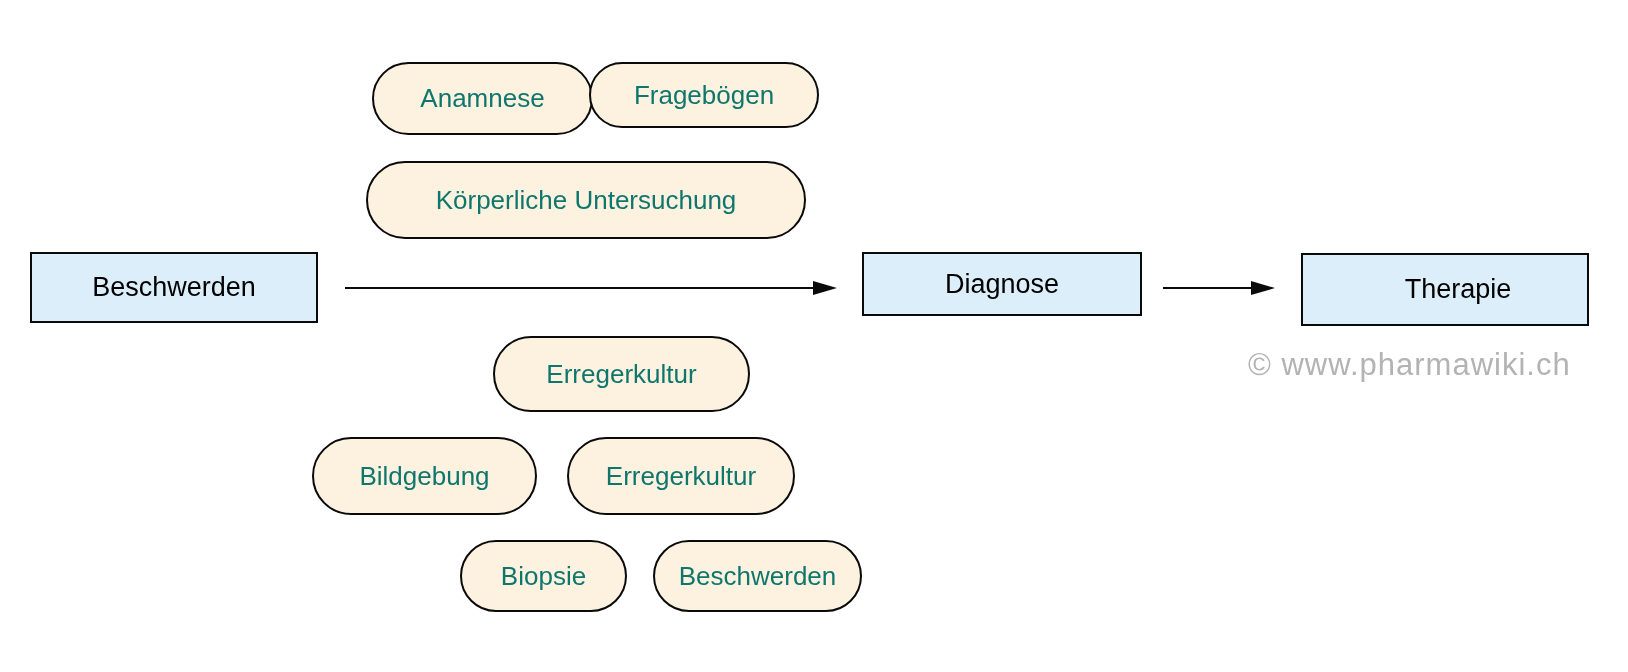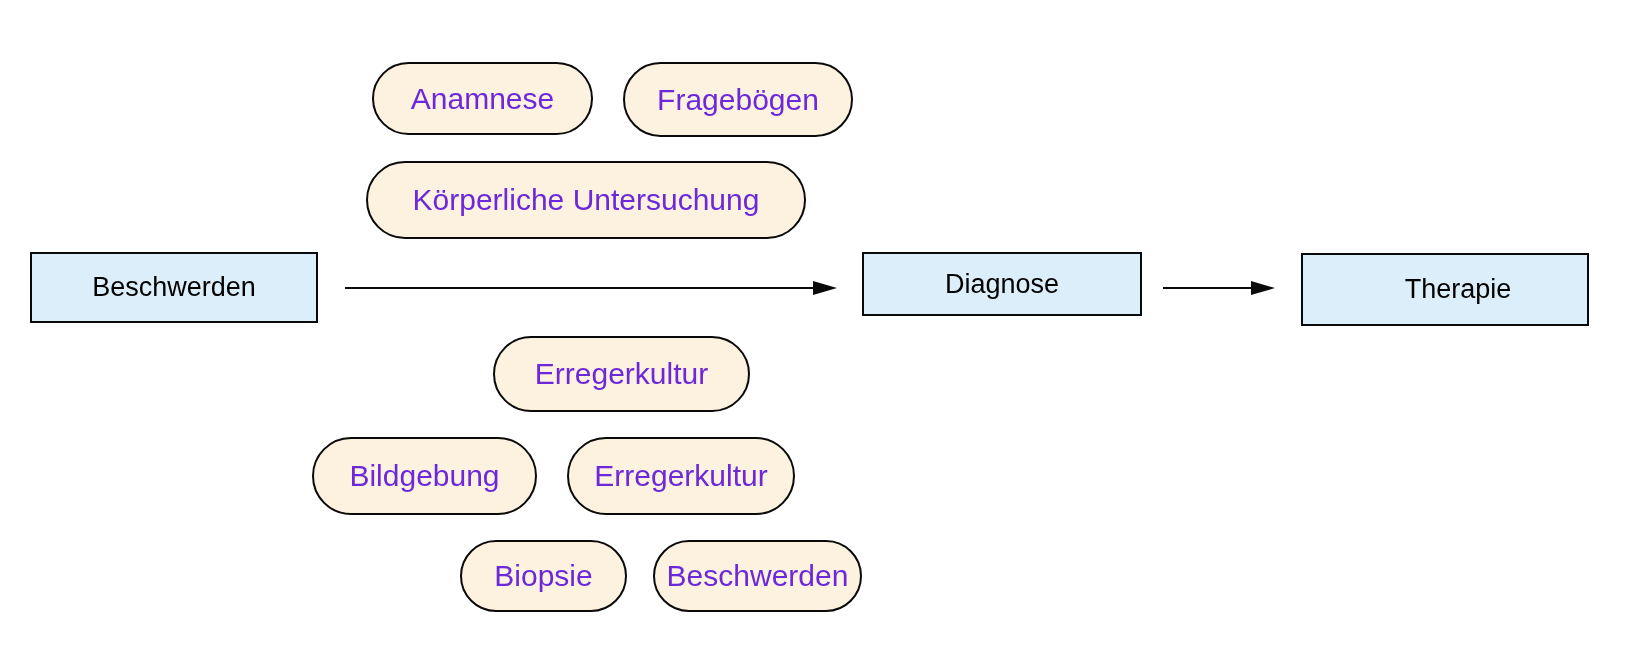--- a/index.html
+++ b/index.html
@@ -22,41 +22,41 @@
     display:flex;align-items:center;justify-content:center;
     font-size:27px;color:#000;
     white-space:nowrap;
   }
   .pill{
     position:absolute;
     background:var(--pill-fill);
     border:2px solid var(--line);
     border-radius:40px;
     display:flex;align-items:center;justify-content:center;
-    font-size:30px;color:#6d28d9;
+    font-size:26px;color:#0f766e;
     white-space:nowrap;
   }
   .arrow{position:absolute;overflow:visible;}
   .arrow line{stroke:var(--line);stroke-width:2;}
   .arrow polygon{fill:var(--line);}
   .watermark{
     position:absolute;
     color:var(--watermark);
     font-size:31px;
     letter-spacing:1px;
     white-space:nowrap;
   }
 </style>
 </head>
 <body>
 
 <div class="stage">
 
   <div class="pill" style="left:372px;top:62px;width:221px;height:73px;">Anamnese</div>
-  <div class="pill" style="left:623px;top:62px;width:230px;height:75px;">Fragebögen</div>
+  <div class="pill" style="left:589px;top:62px;width:230px;height:66px;">Fragebögen</div>
   <div class="pill" style="left:366px;top:161px;width:440px;height:78px;">Körperliche Untersuchung</div>
 
   <div class="node" style="left:30px;top:252px;width:288px;height:71px;">Beschwerden</div>
   <div class="node" style="left:862px;top:252px;width:280px;height:64px;">Diagnose</div>
   <div class="node" style="left:1301px;top:253px;width:288px;height:73px;padding-left:26px;">Therapie</div>
 
   <svg class="arrow" style="left:345px;top:278px;" width="495" height="20" viewBox="0 0 495 20">
     <line x1="0" y1="10" x2="474" y2="10"></line>
     <polygon points="492,10 468,3 468,17"></polygon>
   </svg>
@@ -64,14 +64,15 @@
     <line x1="0" y1="10" x2="94" y2="10"></line>
     <polygon points="112,10 88,3 88,17"></polygon>
   </svg>
 
   <div class="pill" style="left:493px;top:336px;width:257px;height:76px;">Erregerkultur</div>
   <div class="pill" style="left:312px;top:437px;width:225px;height:78px;">Bildgebung</div>
   <div class="pill" style="left:567px;top:437px;width:228px;height:78px;">Erregerkultur</div>
   <div class="pill" style="left:460px;top:540px;width:167px;height:72px;">Biopsie</div>
   <div class="pill" style="left:653px;top:540px;width:209px;height:72px;">Beschwerden</div>
 
+  <div class="watermark" style="left:1248px;top:347px;">© www.pharmawiki.ch</div>
 
 </div>
 
 </body></html>

